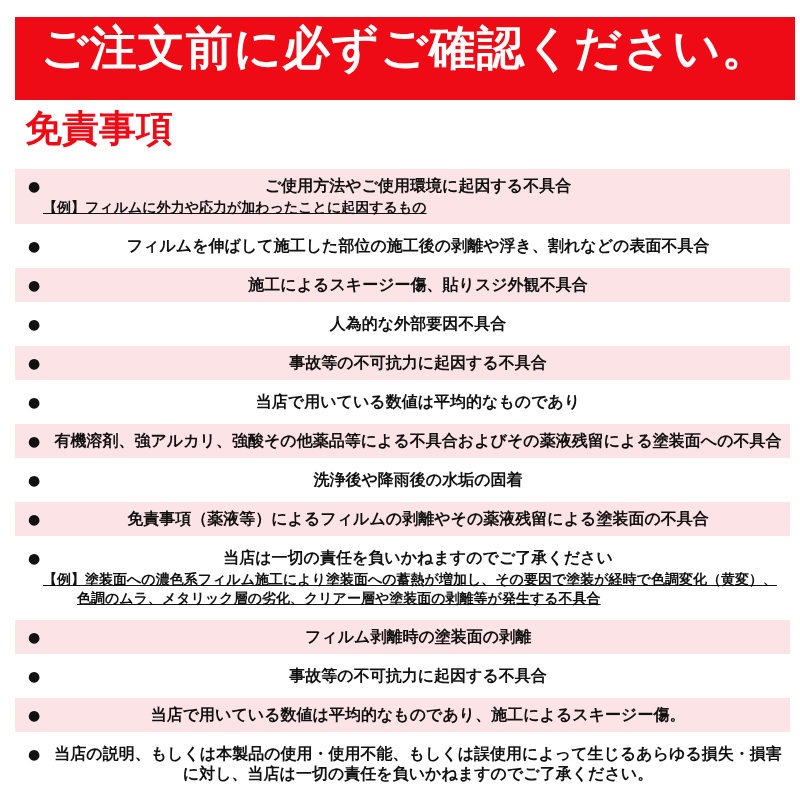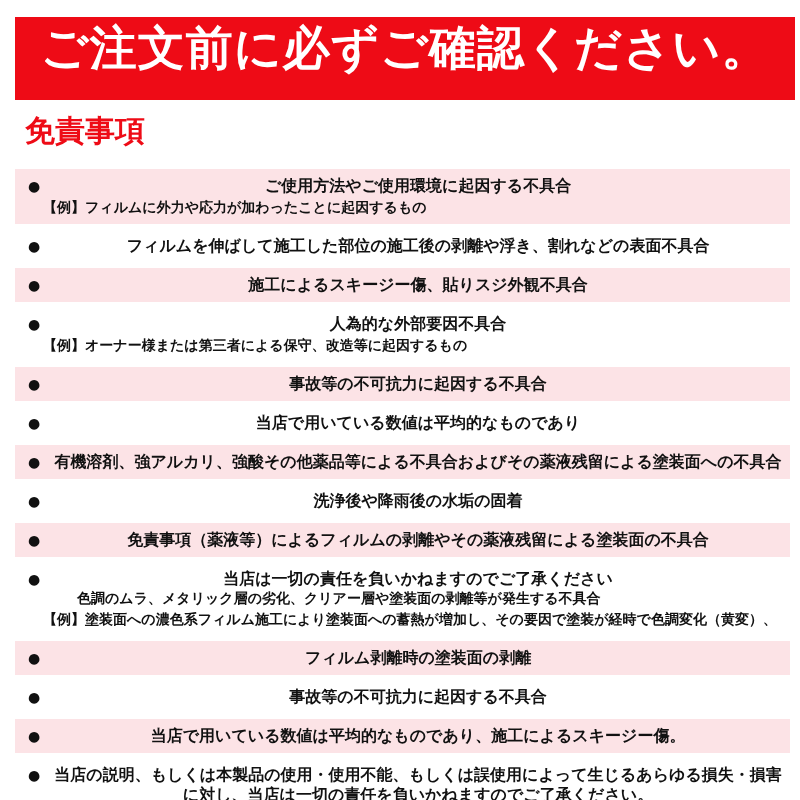--- a/index.html
+++ b/index.html
@@ -12,34 +12,34 @@
     margin:17px 5px 0 15px;width:780px;height:83px;
     background:var(--red);
     display:flex;justify-content:center;
   }
   .banner-text{
     color:var(--banner-fg);font-size:47px;font-weight:bold;
     letter-spacing:1px;white-space:nowrap;
   }
   .heading{
     margin:14px 16px 0 25px;color:var(--red);
-    font-size:30px;font-weight:bold;line-height:34px;
+    font-size:37px;font-weight:bold;line-height:34px;font-family:Liberation Mono, monospace;
   }
   .list{list-style:none;margin:21px 5px 0 15px;padding:0;width:775px;}
   .item{
     padding:7px 6px 7px 13px;margin:5px 0;
     font-size:16px;font-weight:bold;
   }
   .item.pink{background:var(--pink);}
   .main{display:flex;line-height:20px;}
   .bullet{flex:0 0 24px;width:24px;font-size:14px;line-height:20px;}
   .txt{flex:1;text-align:center;}
   .note{
     padding-left:15px;font-size:14px;font-weight:bold;
-    line-height:19px;margin-top:2px;
+    line-height:19px;margin-top:2px;text-decoration:underline;
   }
   .note.cont{padding-left:49px;margin-top:0;}
 </style>
 </head>
 <body style="--red: #ee0b16; --pink: #fce3e6; --banner-fg: #ffffff; color: rgb(17, 17, 17);">
 
 <div class="banner">
   <span class="banner-text">ご注文前に必ずご確認ください。</span>
 </div>
 
@@ -63,21 +63,20 @@
       <div class="main">
         <span class="bullet">●</span>
         <span class="txt">施工によるスキージー傷、貼りスジ外観不具合</span>
       </div>
     </li>
     <li class="item">
       <div class="main">
         <span class="bullet">●</span>
         <span class="txt">人為的な外部要因不具合</span>
       </div>
-      <div class="note">【例】オーナー様または第三者による保守、改造等に起因するもの</div>
     </li>
     <li class="item pink">
       <div class="main">
         <span class="bullet">●</span>
         <span class="txt">事故等の不可抗力に起因する不具合</span>
       </div>
     </li>
     <li class="item">
       <div class="main">
         <span class="bullet">●</span>
@@ -100,22 +99,22 @@
       <div class="main">
         <span class="bullet">●</span>
         <span class="txt">免責事項（薬液等）によるフィルムの剥離やその薬液残留による塗装面の不具合</span>
       </div>
     </li>
     <li class="item">
       <div class="main">
         <span class="bullet">●</span>
         <span class="txt">当店は一切の責任を負いかねますのでご了承ください</span>
       </div>
+      <div class="note">【例】塗装面への濃色系フィルム施工により塗装面への蓄熱が増加し、その要因で塗装が経時で色調変化（黄変）、</div>
       <div class="note cont">色調のムラ、メタリック層の劣化、クリアー層や塗装面の剥離等が発生する不具合</div>
-      <div class="note">【例】塗装面への濃色系フィルム施工により塗装面への蓄熱が増加し、その要因で塗装が経時で色調変化（黄変）、</div>
     </li>
     <li class="item pink">
       <div class="main">
         <span class="bullet">●</span>
         <span class="txt">フィルム剥離時の塗装面の剥離</span>
       </div>
     </li>
     <li class="item">
       <div class="main">
         <span class="bullet">●</span>

